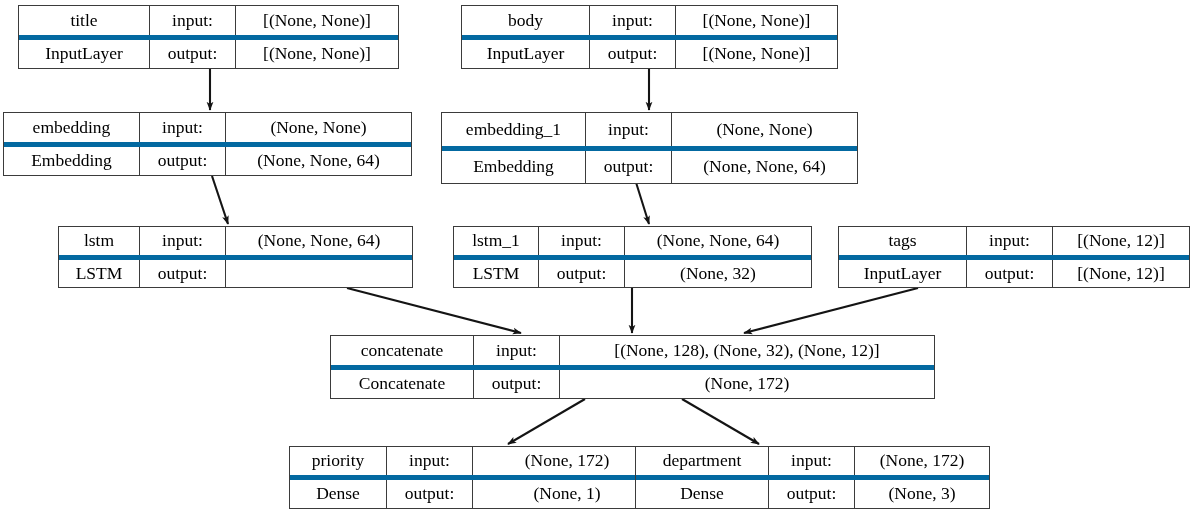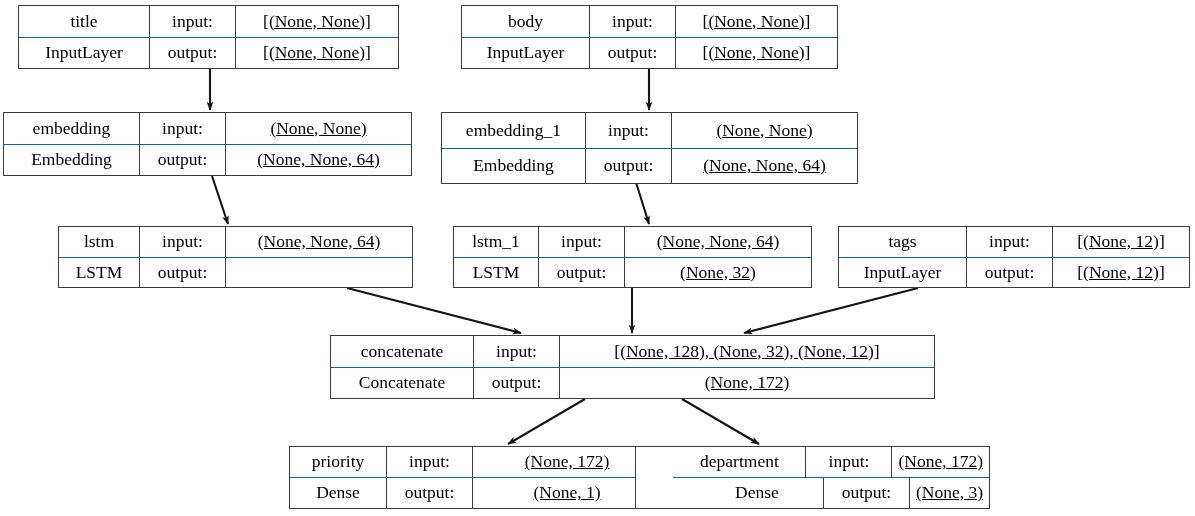--- a/index.html
+++ b/index.html
@@ -33,42 +33,41 @@
     flex-direction: column;
     overflow: hidden;
   }
   .node .row {
     display: flex;
     flex-direction: row;
     flex: 1 1 0;
     min-height: 0;
   }
   .node .row.top {
-    border-bottom: 1px solid #0369a1;
+    border-bottom: 5px solid #0369a1;
   }
   .cell {
     display: flex;
     align-items: center;
     justify-content: center;
     box-sizing: border-box;
     font-size: 17.5px;
     color: #000000;
     line-height: 1;
     white-space: nowrap;
     padding: 0 6px;
   }
   .cell.c-name {
     border-right: 1px solid #3b3b3b;
   }
   .cell.c-io {
     border-right: 1px solid #3b3b3b;
   }
   .cell.c-shape {
     border-right: none;
-    text-decoration: underline;
   }
   
   .node.merged .row.bot .c-shape {
     justify-content: center;
   }
 </style>
 </head>
 <body>
 
 <div id="canvas">
@@ -201,21 +200,21 @@
       <div class="cell c-io" style="width:86px">input:</div>
       <div class="cell c-shape" style="flex:1">(None, 172)</div>
     </div>
     <div class="row bot">
       <div class="cell c-name" style="width:97px">Dense</div>
       <div class="cell c-io" style="width:86px">output:</div>
       <div class="cell c-shape" style="flex:1">(None, 1)</div>
     </div>
   </div>
 
-  <div class="node" style="left:635px; top:446px; width:355px; height:63px;align-items:flex-end;">
+  <div class="node" style="left:635px; top:446px; width:355px; height:63px;">
     <div class="row top">
       <div class="cell c-name" style="width:133px">department</div>
       <div class="cell c-io" style="width:86px">input:</div>
       <div class="cell c-shape" style="flex:1">(None, 172)</div>
     </div>
     <div class="row bot">
       <div class="cell c-name" style="width:133px">Dense</div>
       <div class="cell c-io" style="width:86px">output:</div>
       <div class="cell c-shape" style="flex:1">(None, 3)</div>
     </div>

